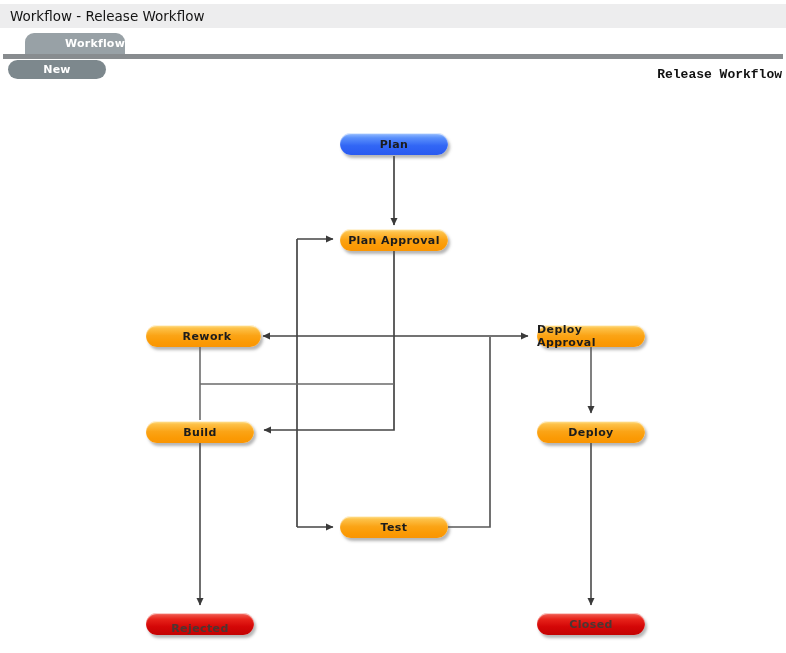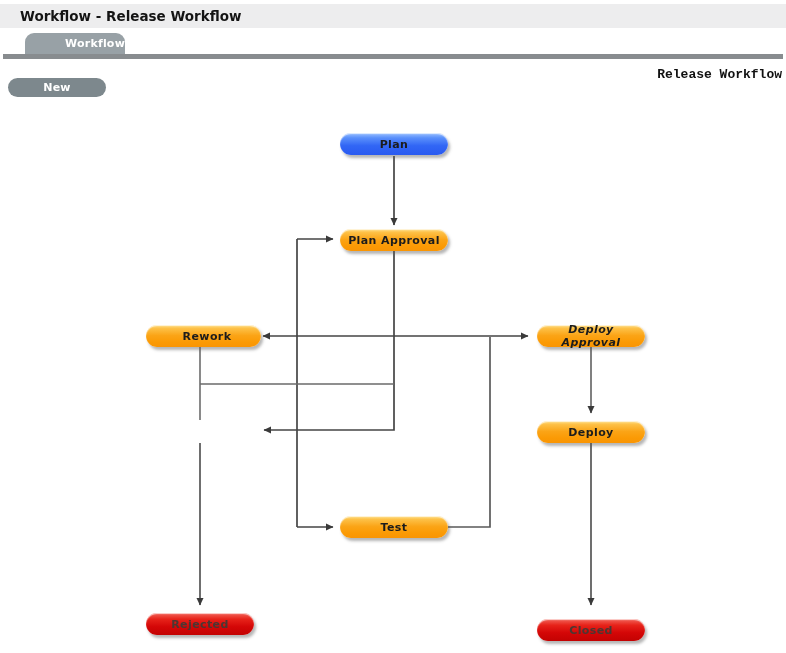--- a/index.html
+++ b/index.html
@@ -11,43 +11,43 @@
     overflow:hidden;
   }
 
   
   .title-bar{
     position:absolute;left:0;top:4px;width:786px;height:24px;
     background:#ededee;
     display:flex;align-items:center;
   }
   .title-bar .title{
-    margin-left:20px;
-    font-size:13.5px;font-weight:bold;color:#141414;
+    margin-left:10px;
+    font-size:13.5px;font-weight:normal;color:#141414;
   }
 
   
   .tab{
     position:absolute;top:33px;height:21px;width:100px;
     border-radius:9px 9px 0 0;
     color:#ffffff;font-size:11px;font-weight:bold;
     display:flex;align-items:center;justify-content:center;
     letter-spacing:.2px;
     cursor:default;
   }
   .tab.active{left:25px;background:#98a1a6;justify-content:flex-end;}
   .tab.inactive{left:131px;background:#6e787d;}
   .tab-underline{
     position:absolute;left:3px;top:54px;width:780px;height:5px;
     background:#888c8f;
   }
 
   
   .new-btn{
-    position:absolute;left:8px;top:78px;width:98px;height:19px;
+    position:absolute;left:8px;top:60px;width:98px;height:19px;
     border-radius:10px;background:#7d888d;
     color:#ffffff;font-size:11px;font-weight:bold;
     display:flex;align-items:center;justify-content:center;
     letter-spacing:.2px;cursor:default;
   }
   .page-label{
     position:absolute;right:4px;top:67px;
     font-size:13px;font-weight:bold;color:#111111;font-family:Liberation Mono, monospace;
   }
 
@@ -62,37 +62,36 @@
     font-size:11px;font-weight:bold;letter-spacing:.4px;
     color:#1c1c1c;
     box-shadow:2px 3px 3px rgba(90,90,90,.45), inset 0 1px 1px rgba(255,255,255,.75);
     cursor:default;
   }
   .c-blue{
     background:linear-gradient(180deg,#9cc2ff 0%,#5a90fb 22%,#3166f5 58%,#2a5af0 100%);
   }
   .c-orange{
     background:linear-gradient(180deg,#ffe08a 0%,#fdc046 16%,#fba416 48%,#fb9a04 78%,#f99504 100%);
-    text-align:center;
   }
   .c-red{
     background:linear-gradient(180deg,#f2655a 0%,#e7231a 28%,#d40707 62%,#c30202 100%);
     color:#4b3733;
   }
 
   
   #node-plan            {left:340px;top:37px;}
   #node-plan-approval   {left:340px;top:133px;}
   #node-rework          {left:146px;top:229px;padding-left:7px;}
-  #node-deploy-approval {left:537px;top:229px;font-style:italic;}
+  #node-deploy-approval {left:537px;top:229px;}
   #node-build           {left:146px;top:325px;}
   #node-deploy          {left:537px;top:325px;}
   #node-test            {left:340px;top:420px;}
-  #node-rejected        {left:146px;top:517px;}
-  #node-closed          {left:537px;top:517px;margin-top:6px;}
+  #node-rejected        {left:146px;top:517px;align-items:flex-end;}
+  #node-closed          {left:537px;top:517px;}
 </style>
 </head>
 <body>
 
 <div id="app">
 
   <div class="title-bar">
     <span class="title">Workflow - Release Workflow</span>
   </div>
 
@@ -146,20 +145,23 @@
     </div>
     <div class="node c-orange" id="node-plan-approval">
       <span>Plan Approval</span>
     </div>
     <div class="node c-orange" id="node-rework">
       <span>Rework</span>
     </div>
     <div class="node c-orange" id="node-deploy-approval">
       <span>Deploy Approval</span>
     </div>
+    <div class="node c-orange" id="node-build">
+      <span>Build</span>
+    </div>
     <div class="node c-orange" id="node-test">
       <span>Test</span>
     </div>
     <div class="node c-orange" id="node-deploy">
       <span>Deploy</span>
     </div>
     <div class="node c-red" id="node-rejected">
       <span>Rejected</span>
     </div>
     <div class="node c-red" id="node-closed">

